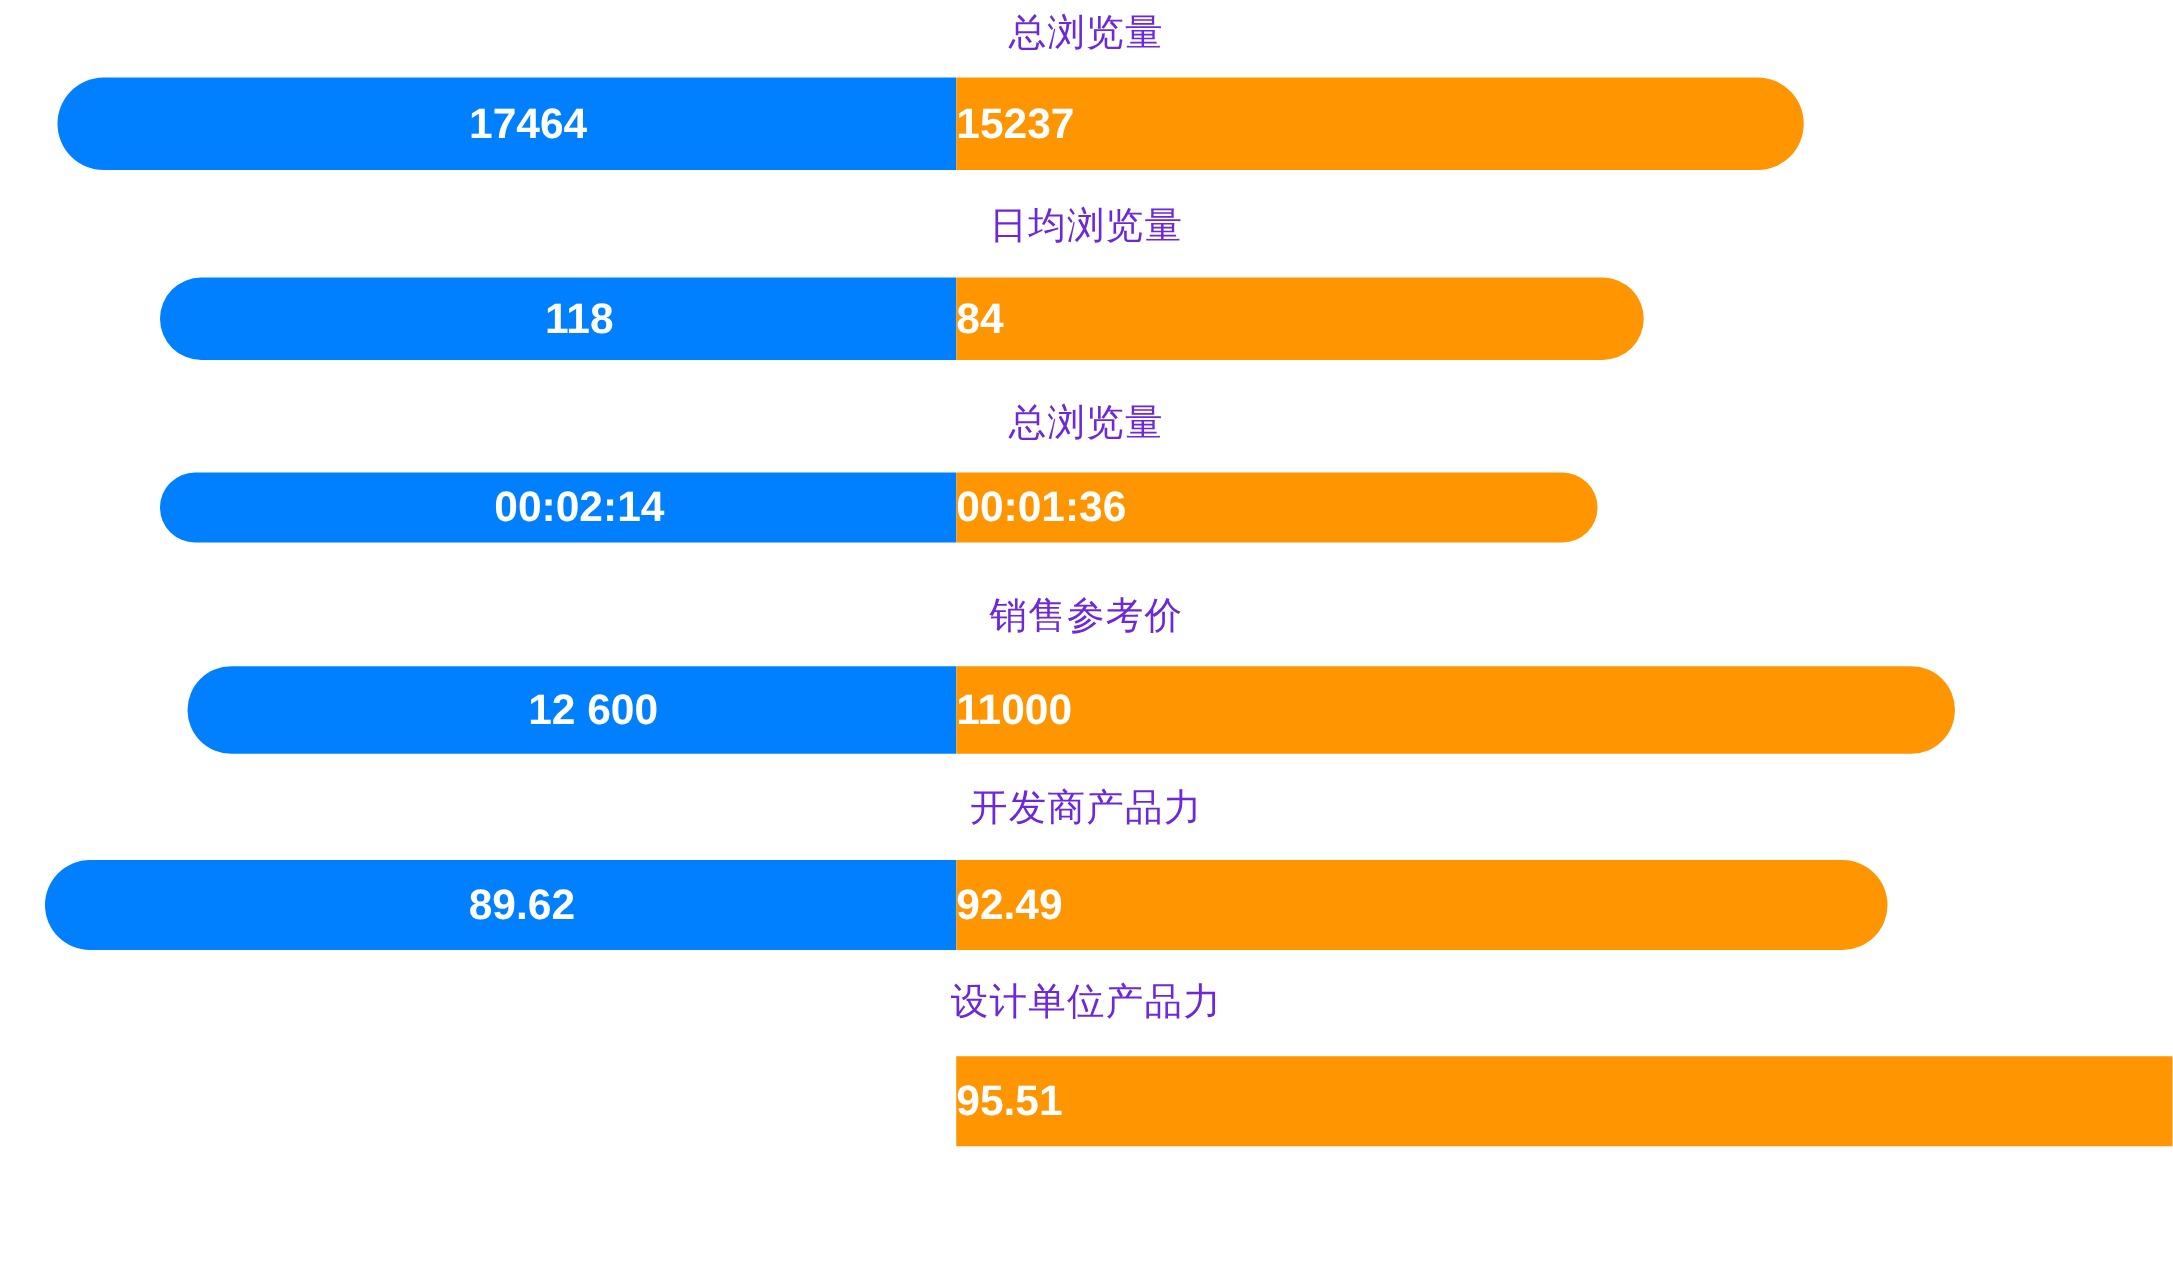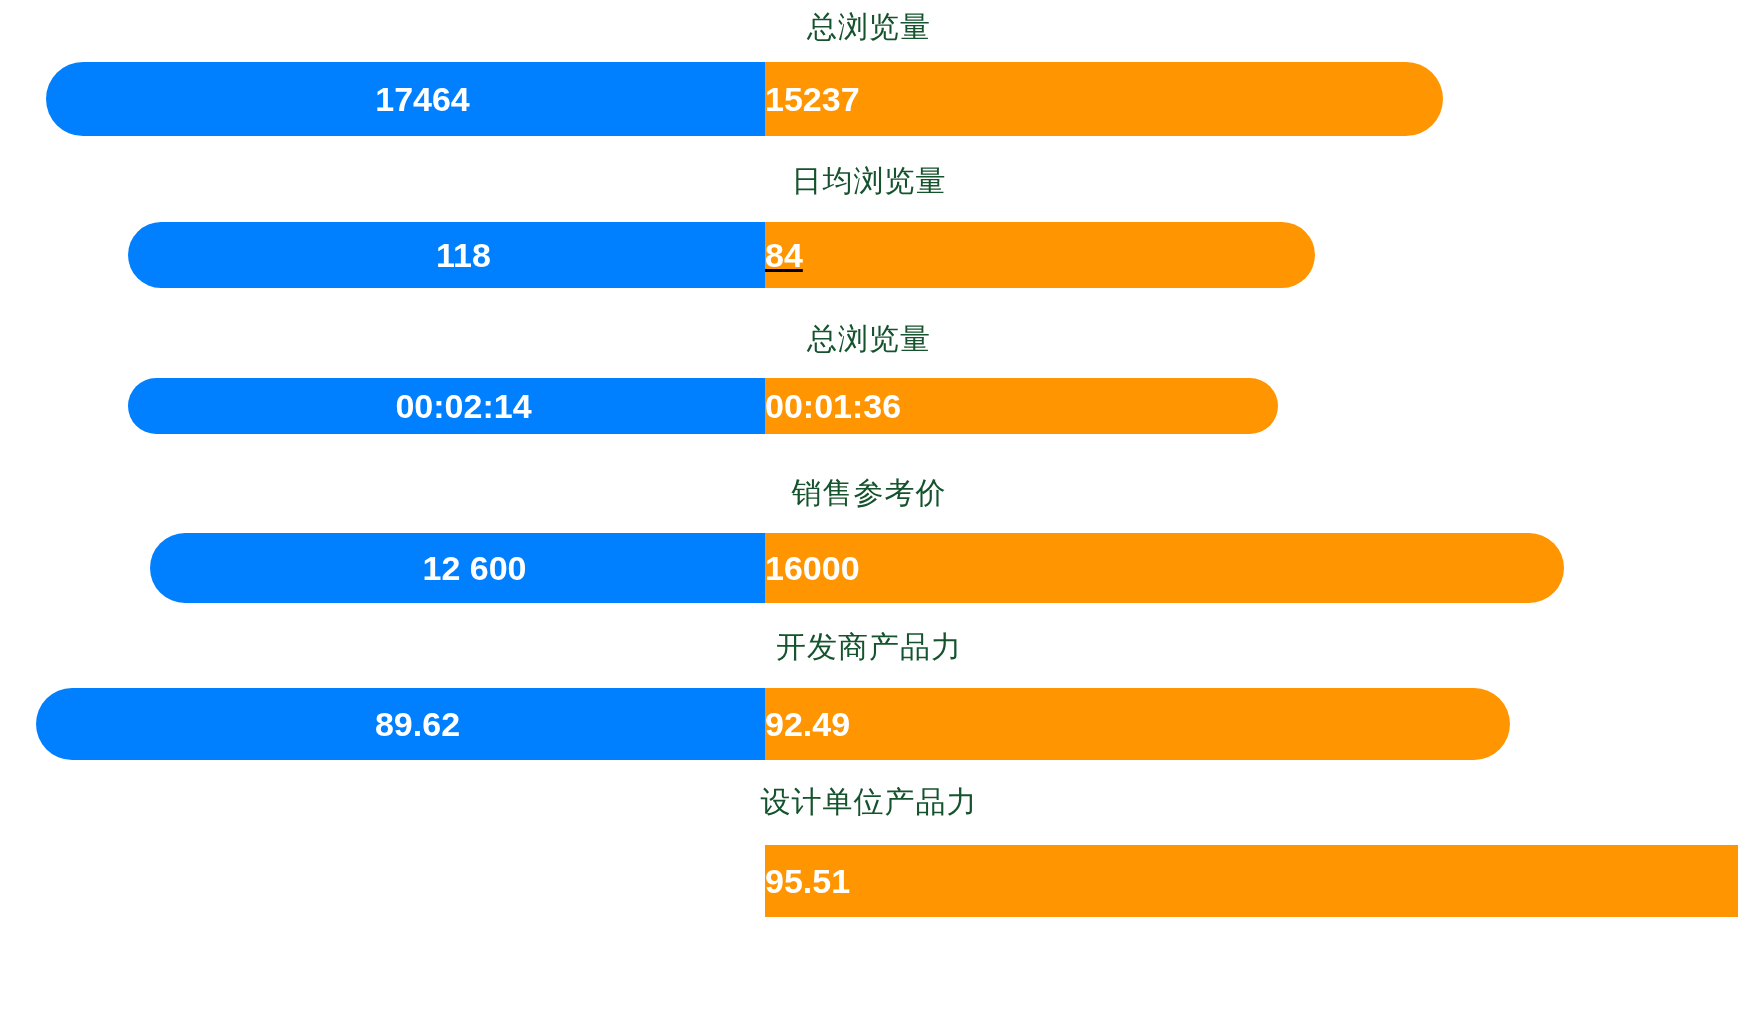--- a/index.html
+++ b/index.html
@@ -27,21 +27,21 @@
     position: absolute;
     left: 0;
     width: 1738px;
   }
 
   .metric-label {
     position: absolute;
     left: 0;
     width: 1738px;
     text-align: center;
-    color: #14532d;
+    color: #6d28d9;
     font-size: 30px;
     font-weight: 400;
     letter-spacing: 1px;
     white-space: nowrap;
     line-height: 1;
   }
 
   .bar-track {
     position: absolute;
     left: 0;
@@ -96,21 +96,21 @@
           <span class="bar-value">15237</span>
         </div>
       </div>
     </div>
     <div class="metric-row" style="top: 0px;">
       <div class="metric-label" style="top: 166px;">日均浏览量</div>
       <div class="bar-track" style="top: 222px; height: 66px;">
         <div class="bar bar-left" style="left: 128px; width: 637px; border-radius: 35px 0px 0px 35px;">
           <span class="bar-value">118</span>
         </div>
-        <div class="bar bar-right" style="left: 765px; width: 550px; border-radius: 0px 35px 35px 0px; text-decoration: underline;">
+        <div class="bar bar-right" style="left: 765px; width: 550px; border-radius: 0px 35px 35px 0px;">
           <span class="bar-value">84</span>
         </div>
       </div>
     </div>
     <div class="metric-row" style="top: 0px;">
       <div class="metric-label" style="top: 324px;">总浏览量</div>
       <div class="bar-track" style="top: 378px; height: 56px;">
         <div class="bar bar-left" style="left: 128px; width: 637px; border-radius: 34px 0px 0px 34px;">
           <span class="bar-value">00:02:14</span>
         </div>
@@ -119,21 +119,21 @@
         </div>
       </div>
     </div>
     <div class="metric-row" style="top: 0px;">
       <div class="metric-label" style="top: 478px;">销售参考价</div>
       <div class="bar-track" style="top: 533px; height: 70px;">
         <div class="bar bar-left" style="left: 150px; width: 615px; border-radius: 35px 0px 0px 35px;">
           <span class="bar-value">12 600</span>
         </div>
         <div class="bar bar-right" style="left: 765px; width: 799px; border-radius: 0px 35px 35px 0px;">
-          <span class="bar-value">16000</span>
+          <span class="bar-value">11000</span>
         </div>
       </div>
     </div>
     <div class="metric-row" style="top: 0px;">
       <div class="metric-label" style="top: 632px;">开发商产品力</div>
       <div class="bar-track" style="top: 688px; height: 72px; padding-left: 38px;">
         <div class="bar bar-left" style="left: 36px; width: 729px; border-radius: 36px 0px 0px 36px;">
           <span class="bar-value">89.62</span>
         </div>
         <div class="bar bar-right" style="left: 765px; width: 745px; border-radius: 0px 36px 36px 0px;">

